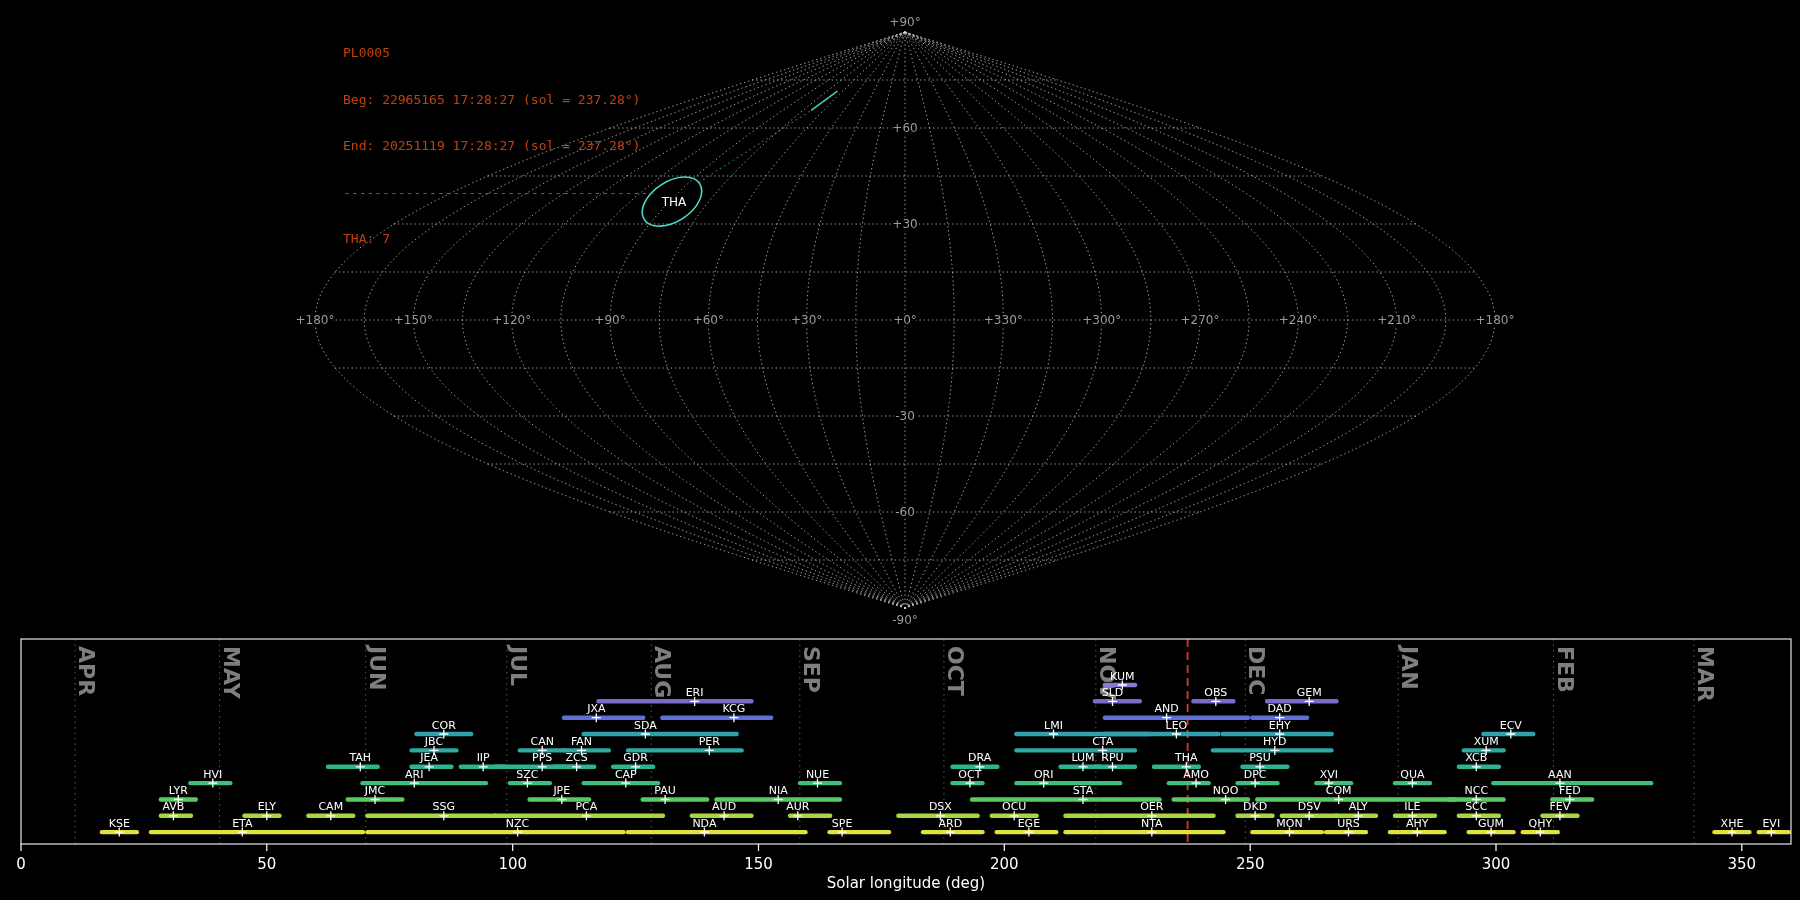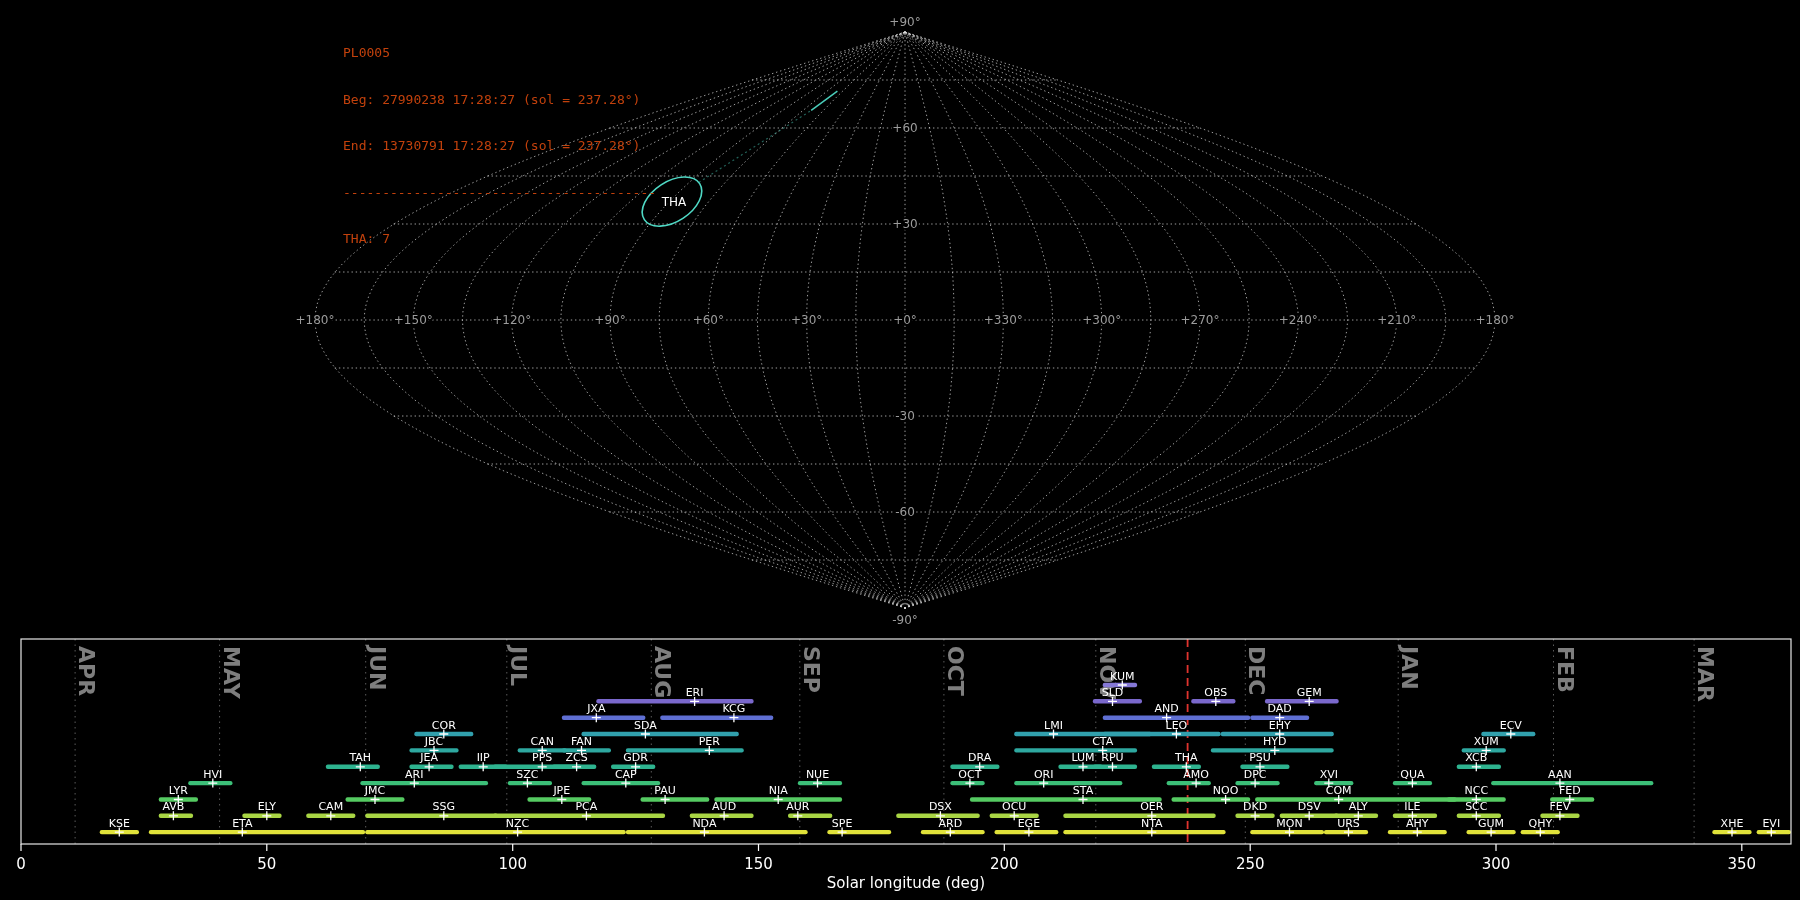--- a/index.html
+++ b/index.html
@@ -387,18 +387,18 @@
         <text x="1250.2" y="869" class="ticklab">250</text>
         <line x1="1496.0" y1="844" x2="1496.0" y2="851" stroke="#ffffff" stroke-width="1.2"></line>
         <text x="1496.0" y="869" class="ticklab">300</text>
         <line x1="1741.8" y1="844" x2="1741.8" y2="851" stroke="#ffffff" stroke-width="1.2"></line>
         <text x="1741.8" y="869" class="ticklab">350</text>
         <text x="906" y="888" class="xlabel">Solar longitude (deg)</text>
       </g>
     </svg>
   <div class="header-block">
     <div>PL0005</div>
-    <div>Beg: 27990238 17:28:27 (sol = 237.28°)</div>
-    <div>End: 13730791 17:28:27 (sol = 237.28°)</div>
+    <div>Beg: 22965165 17:28:27 (sol = 237.28°)</div>
+    <div>End: 20251119 17:28:27 (sol = 237.28°)</div>
     <div>----------------------------------------</div>
     <div>THA: 7</div>
   </div>
 </div>
 
 </body></html>

